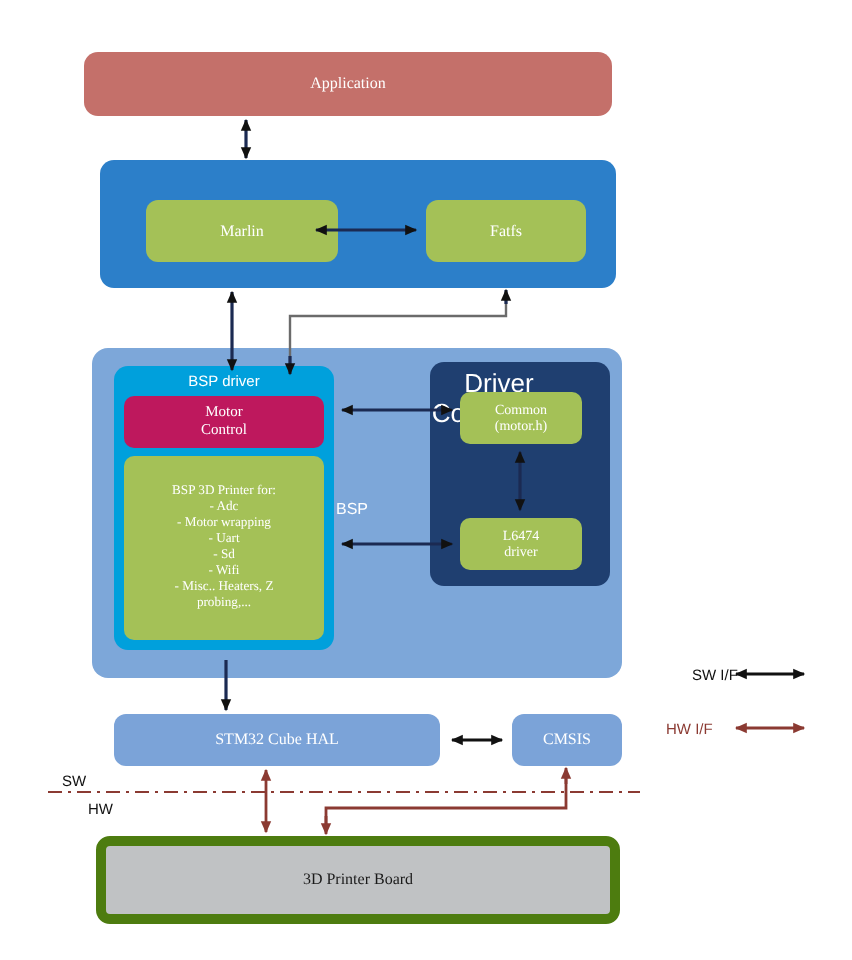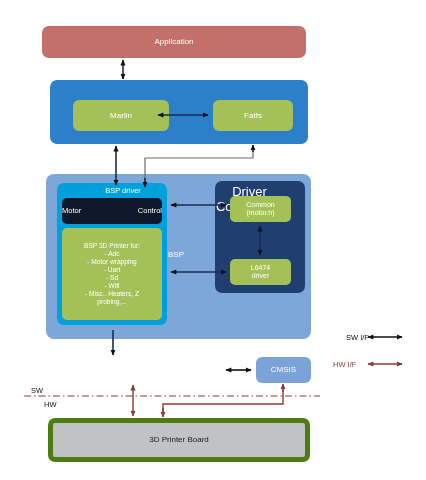--- a/index.html
+++ b/index.html
@@ -19,20 +19,21 @@
   }
   .box {
     position: absolute;
     box-sizing: border-box;
     display: flex;
     align-items: center;
     justify-content: center;
     text-align: center;
     color: #ffffff;
     line-height: 1.15;
+    font-family: Liberation Serif, serif;
   }
   
   #app-box {
     left: 42px;
     top: 26px;
     width: 264px;
     height: 32px;
     background: #c4706a;
     border-radius: 7px;
     font-size: 8px;
@@ -102,32 +103,30 @@
     display: block;
   }
   #bsp-driver-title {
     position: absolute;
     left: 57px;
     top: 186px;
     width: 110px;
     text-align: center;
     color: #ffffff;
     font-size: 7.5px;
-    padding-left: 11px;
   }
   #motor-control-box {
     left: 62px;
     top: 198px;
     width: 100px;
     height: 26px;
-    background: #0f172a;
+    background: #be185d;
     border-radius: 5px;
     font-size: 7.5px;
-    flex-direction: row;
-    justify-content: space-between;
+    flex-direction: column;
   }
   #bsp3d-box {
     left: 62px;
     top: 228px;
     width: 100px;
     height: 92px;
     background: #a4c157;
     border-radius: 5px;
     font-size: 6.6px;
     flex-direction: column;
@@ -282,20 +281,23 @@
   <div class="box" id="common-box">
     <span class="ln">Common</span>
     <span class="ln">(motor.h)</span>
   </div>
 
   <div class="box" id="l6474-box">
     <span class="ln">L6474</span>
     <span class="ln">driver</span>
   </div>
 
+  <div class="box" id="hal-box">
+    <span>STM32 Cube HAL</span>
+  </div>
 
   <div class="box" id="cmsis-box">
     <span>CMSIS</span>
   </div>
 
   <div class="box" id="board-box">
     <span>3D Printer Board</span>
   </div>
 
   <div class="swhw-label" id="sw-label">SW</div>

